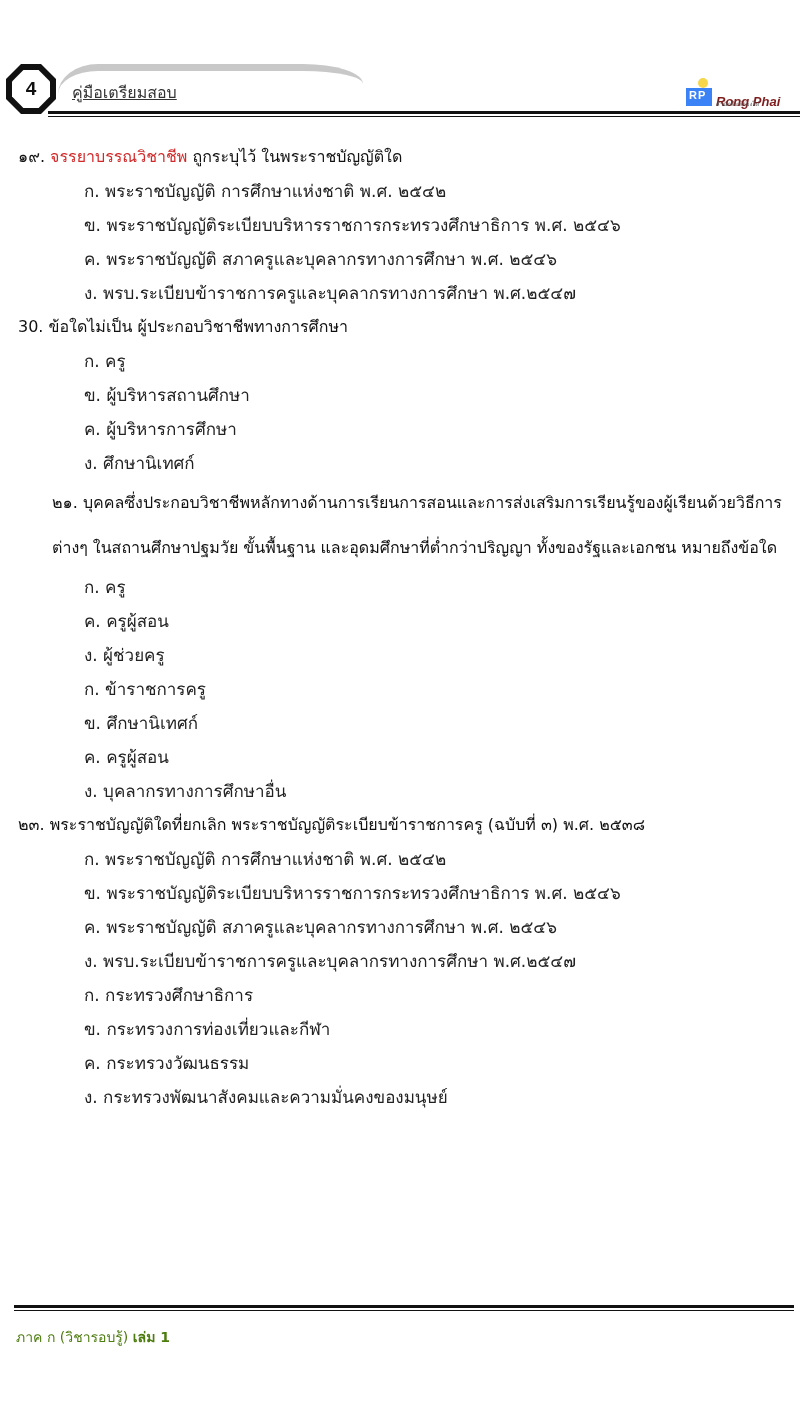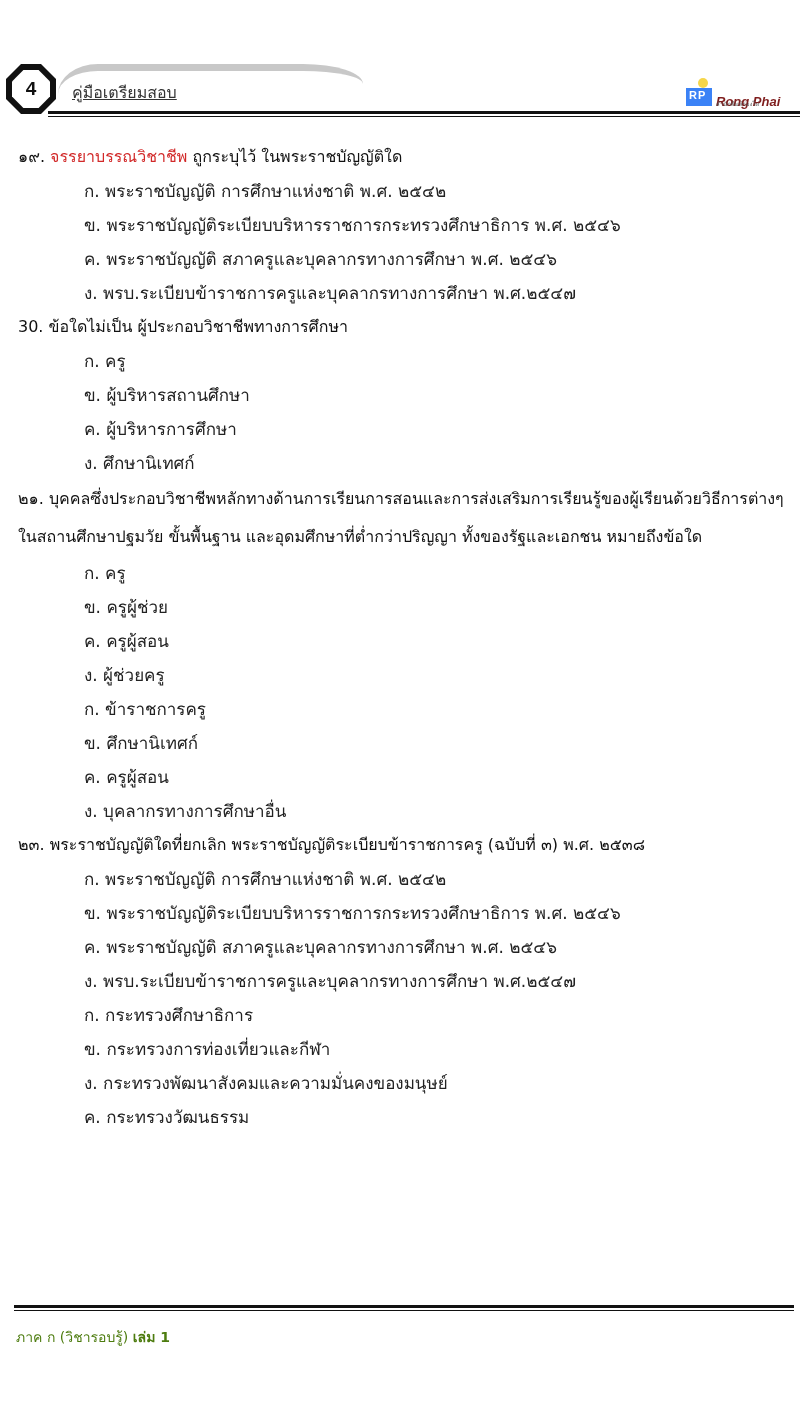--- a/index.html
+++ b/index.html
@@ -27,21 +27,21 @@
   .logo-box span { position:absolute; color:#fff; font-size:11px; font-weight:bold; left:3px; top:1px;
                    font-family:"Liberation Sans",sans-serif; letter-spacing:1px; }
   .logo-sun { position:absolute; left:16px; top:0; width:10px; height:10px; border-radius:50%; background:#f6d64a; }
   .logo-name { position:absolute; left:34px; top:16px; font-size:13px; font-style:italic; font-weight:bold;
                color:#7f1d1d; font-family:"Liberation Sans",sans-serif; }
   .logo-sub { position:absolute; left:34px; top:21px; font-size:6px; color:#555; white-space:nowrap; }
 
   
   .content { position:absolute; left:18px; top:140px; width:780px; }
   .q { font-weight:normal; font-size:16px; line-height:34px; color:#111; white-space:nowrap; }
-  .q.wrap { white-space:normal; line-height:38px; }
+  .q.wrap { white-space:normal; line-height:45px;margin-left:34px; }
   .q .hl { color:#d22a2a; }
   .opt { font-size:17px; line-height:34px; padding-left:66px; color:#222; white-space:nowrap; }
 
   
   .footer-rule { position:absolute; left:14px; top:1305px; width:780px; height:3px; background:#111; }
   .footer-rule2 { position:absolute; left:14px; top:1310px; width:780px; height:1px; background:#111; }
   .footer-text { position:absolute; left:16px; top:1326px; font-size:14px; color:#4d7c0f; }
   .footer-text b { font-weight:bold; }
 </style>
 </head>
@@ -79,21 +79,20 @@
     <div class="q"><span>30.</span><span> ข้อใดไม่เป็น ผู้ประกอบวิชาชีพทางการศึกษา</span></div>
     <div class="opt">ก. ครู</div>
     <div class="opt">ข. ผู้บริหารสถานศึกษา</div>
     <div class="opt">ค. ผู้บริหารการศึกษา</div>
     <div class="opt">ง. ศึกษานิเทศก์</div>
   </div>
 
   <div class="question">
     <div class="q wrap"><span>๒๑.</span><span> บุคคลซึ่งประกอบวิชาชีพหลักทางด้านการเรียนการสอนและการส่งเสริมการเรียนรู้ของผู้เรียนด้วยวิธีการต่างๆ ในสถานศึกษาปฐมวัย ขั้นพื้นฐาน และอุดมศึกษาที่ต่ำกว่าปริญญา ทั้งของรัฐและเอกชน หมายถึงข้อใด</span></div>
     <div class="opt">ก. ครู</div>
-    <div class="opt">ข. ครูผู้ช่วย</div>
     <div class="opt">ค. ครูผู้สอน</div>
     <div class="opt">ง. ผู้ช่วยครู</div>
   </div>
 
   <div class="question">
     <div class="opt">ก. ข้าราชการครู</div>
     <div class="opt">ข. ศึกษานิเทศก์</div>
     <div class="opt">ค. ครูผู้สอน</div>
     <div class="opt">ง. บุคลากรทางการศึกษาอื่น</div>
   </div>
@@ -102,22 +101,22 @@
     <div class="q"><span>๒๓.</span><span> พระราชบัญญัติใดที่ยกเลิก  พระราชบัญญัติระเบียบข้าราชการครู (ฉบับที่ ๓) พ.ศ. ๒๕๓๘</span></div>
     <div class="opt">ก. พระราชบัญญัติ การศึกษาแห่งชาติ พ.ศ. ๒๕๔๒</div>
     <div class="opt">ข. พระราชบัญญัติระเบียบบริหารราชการกระทรวงศึกษาธิการ พ.ศ. ๒๕๔๖</div>
     <div class="opt">ค. พระราชบัญญัติ สภาครูและบุคลากรทางการศึกษา พ.ศ. ๒๕๔๖</div>
     <div class="opt">ง. พรบ.ระเบียบข้าราชการครูและบุคลากรทางการศึกษา พ.ศ.๒๕๔๗</div>
   </div>
 
   <div class="question">
     <div class="opt">ก. กระทรวงศึกษาธิการ</div>
     <div class="opt">ข. กระทรวงการท่องเที่ยวและกีฬา</div>
+    <div class="opt">ค. กระทรวงวัฒนธรรม</div>
     <div class="opt">ง. กระทรวงพัฒนาสังคมและความมั่นคงของมนุษย์</div>
-    <div class="opt">ค. กระทรวงวัฒนธรรม</div>
   </div>
 </div>
 
 <div class="footer-rule"></div>
 <div class="footer-rule2"></div>
 <div class="footer-text">
   <span>ภาค ก (วิชารอบรู้)</span>
   <b>เล่ม 1</b>
 </div>
 

